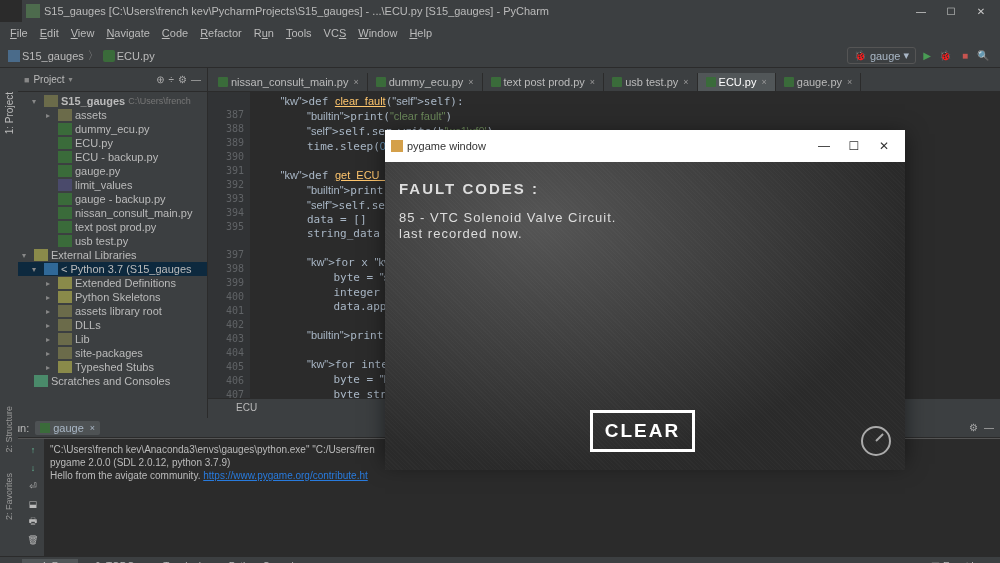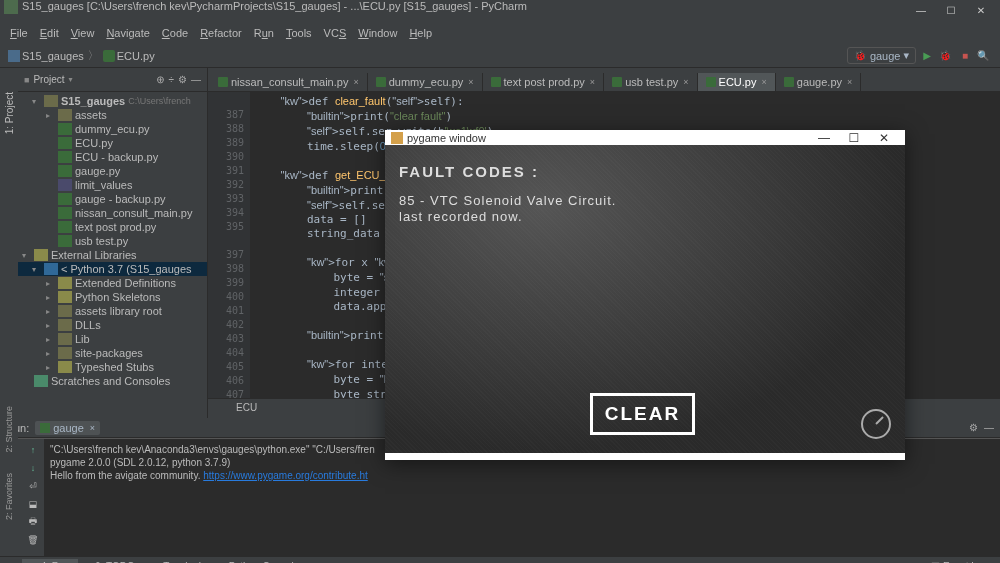--- a/index.html
+++ b/index.html
@@ -1,19 +1,19 @@
 <!DOCTYPE html>
 <html><head>
 <meta charset="utf-8">
 <style>
 * { margin: 0; padding: 0; box-sizing: border-box; font-family: "Segoe UI", Arial, sans-serif; }
 body { background: #2b2b2b; color: #a9b7c6; font-size: 11px; width: 1000px; height: 563px; overflow: hidden; position: relative; }
 
 
-.titlebar { height: 22px; background: #3c3f41; display: flex; align-items: flex-start; padding: 0 4px; color: #bbb; font-size: 11px; }
+.titlebar { height: 22px; background: #3c3f41; display: flex; align-items: center; padding: 0 4px; color: #bbb; font-size: 11px; margin-left: 22px; }
 .titlebar .icon-app { width: 14px; height: 14px; background: #4d6b4d; margin-right: 4px; }
 .titlebar .title-text { flex: 1; }
 .win-controls { display: flex; gap: 0; }
 .win-btn { width: 30px; height: 20px; display: flex; align-items: center; justify-content: center; color: #ccc; font-size: 10px; }
 
 
 .menubar { height: 22px; background: #3c3f41; display: flex; align-items: center; padding: 0 4px; font-size: 11px; }
 .menu-item { padding: 2px 6px; color: #bbb; cursor: pointer; }
 .menu-item u { text-decoration: underline; }
 
@@ -57,21 +57,21 @@
 
 .editor-area { flex: 1; display: flex; flex-direction: column; background: #2b2b2b; }
 .editor-tabs { height: 24px; background: #3c3f41; display: flex; align-items: flex-end; padding: 0 2px; border-bottom: 1px solid #2b2b2b; }
 .ed-tab { display: flex; align-items: center; gap: 3px; padding: 3px 8px; font-size: 11px; background: #3c3f41; color: #bbb; border-right: 1px solid #2b2b2b; cursor: pointer; }
 .ed-tab.active { background: #515658; color: #fff; }
 .ed-tab .py-icon { width: 10px; height: 10px; background: #3a6b3a; border-radius: 1px; }
 .ed-tab .close-x { font-size: 9px; color: #999; margin-left: 2px; }
 .editor-body { flex: 1; display: flex; overflow: hidden; position: relative; }
 .gutter { width: 42px; background: #313335; text-align: right; padding: 2px 6px 2px 2px; font-family: "Consolas", monospace; font-size: 10px; color: #606366; line-height: 14px; }
 .code { flex: 1; font-family: "Consolas", monospace; font-size: 11px; line-height: 14px; padding: 2px 4px; white-space: pre; color: #a9b7c6; }
-.fn { color: #ffc66d; }
+.fn { color: #ffc66d; text-decoration: underline; }
 .str { color: #6a8759; }
 .num { color: #6897bb; }
 .bc { height: 20px; background: #3c3f41; color: #bbb; font-size: 10px; padding: 3px 28px; border-top: 1px solid #2b2b2b; }
 
 
 .run-tool { height: 118px; background: #2b2b2b; display: flex; border-top: 1px solid #555; }
 .run-tab-bar { height: 20px; background: #3c3f41; display: flex; align-items: center; padding: 0 6px; gap: 6px; border-bottom: 1px solid #2b2b2b; }
 .run-tab-bar .lbl { color: #bbb; font-size: 11px; }
 .run-tab-bar .rt { display: flex; align-items: center; gap: 3px; background: #4e5254; padding: 1px 5px; border-radius: 2px; }
 .run-tab-bar .spacer { flex: 1; }
@@ -88,21 +88,21 @@
 .bottom-bar { height: 20px; background: #3c3f41; display: flex; align-items: center; padding: 0 4px; font-size: 10px; color: #bbb; border-top: 1px solid #2b2b2b; }
 .bottom-btn { padding: 2px 8px; cursor: pointer; display: flex; align-items: center; gap: 3px; }
 .bottom-btn.active { background: #515658; }
 .bottom-bar .spacer { flex: 1; }
 
 .left-stripe { position: absolute; left: 0; top: 396px; width: 18px; bottom: 40px; background: #3c3f41; display: flex; flex-direction: column; gap: 20px; padding-top: 10px; align-items: center; }
 .left-stripe .vlabel { writing-mode: vertical-lr; transform: rotate(180deg); font-size: 9px; color: #999; }
 
 
 .pygame-window { position: absolute; left: 385px; top: 130px; width: 520px; height: 330px; background: #fff; box-shadow: 0 4px 20px rgba(0,0,0,.5); }
-.pyg-title { height: 15px; background: #fff; display: flex; align-items: center; padding: 0 6px; font-size: 11px; color: #333; }
+.pyg-title { height: 32px; background: #fff; display: flex; align-items: center; padding: 0 6px; font-size: 11px; color: #333; }
 .pyg-title .pico { width: 12px; height: 12px; background: #d4a04a; margin-right: 4px; }
 .pyg-title .spacer { flex: 1; }
 .pyg-wbtn { width: 30px; height: 20px; display: flex; align-items: center; justify-content: center; font-size: 12px; color: #333; }
 .pyg-body { height: 308px; background: radial-gradient(ellipse at 30% 20%, #555, #2a2a2a 70%); position: relative; font-family: "Courier New", monospace; color: #ddd; }
 .pyg-body::after { content: ""; position: absolute; inset: 0; background-image: repeating-linear-gradient(45deg, rgba(255,255,255,0.02) 0 1px, transparent 1px 3px); pointer-events: none; }
 .pyg-fault-title { position: absolute; left: 14px; top: 18px; font-size: 15px; letter-spacing: 2px; font-weight: bold; }
 .pyg-fault-text { position: absolute; left: 14px; top: 48px; font-size: 13px; line-height: 16px; letter-spacing: 1px; }
 .pyg-clear { position: absolute; left: 205px; bottom: 18px; width: 105px; height: 42px; border: 3px solid #fff; display: flex; align-items: center; justify-content: center; font-size: 19px; font-weight: bold; letter-spacing: 2px; color: #fff; }
 .pyg-gauge { position: absolute; right: 14px; bottom: 14px; width: 30px; height: 30px; border: 2px solid #aaa; border-radius: 50%; }
 .pyg-gauge::before { content: ""; position: absolute; left: 50%; top: 50%; width: 2px; height: 10px; background: #aaa; transform-origin: bottom; transform: translate(-50%, -100%) rotate(45deg); }

